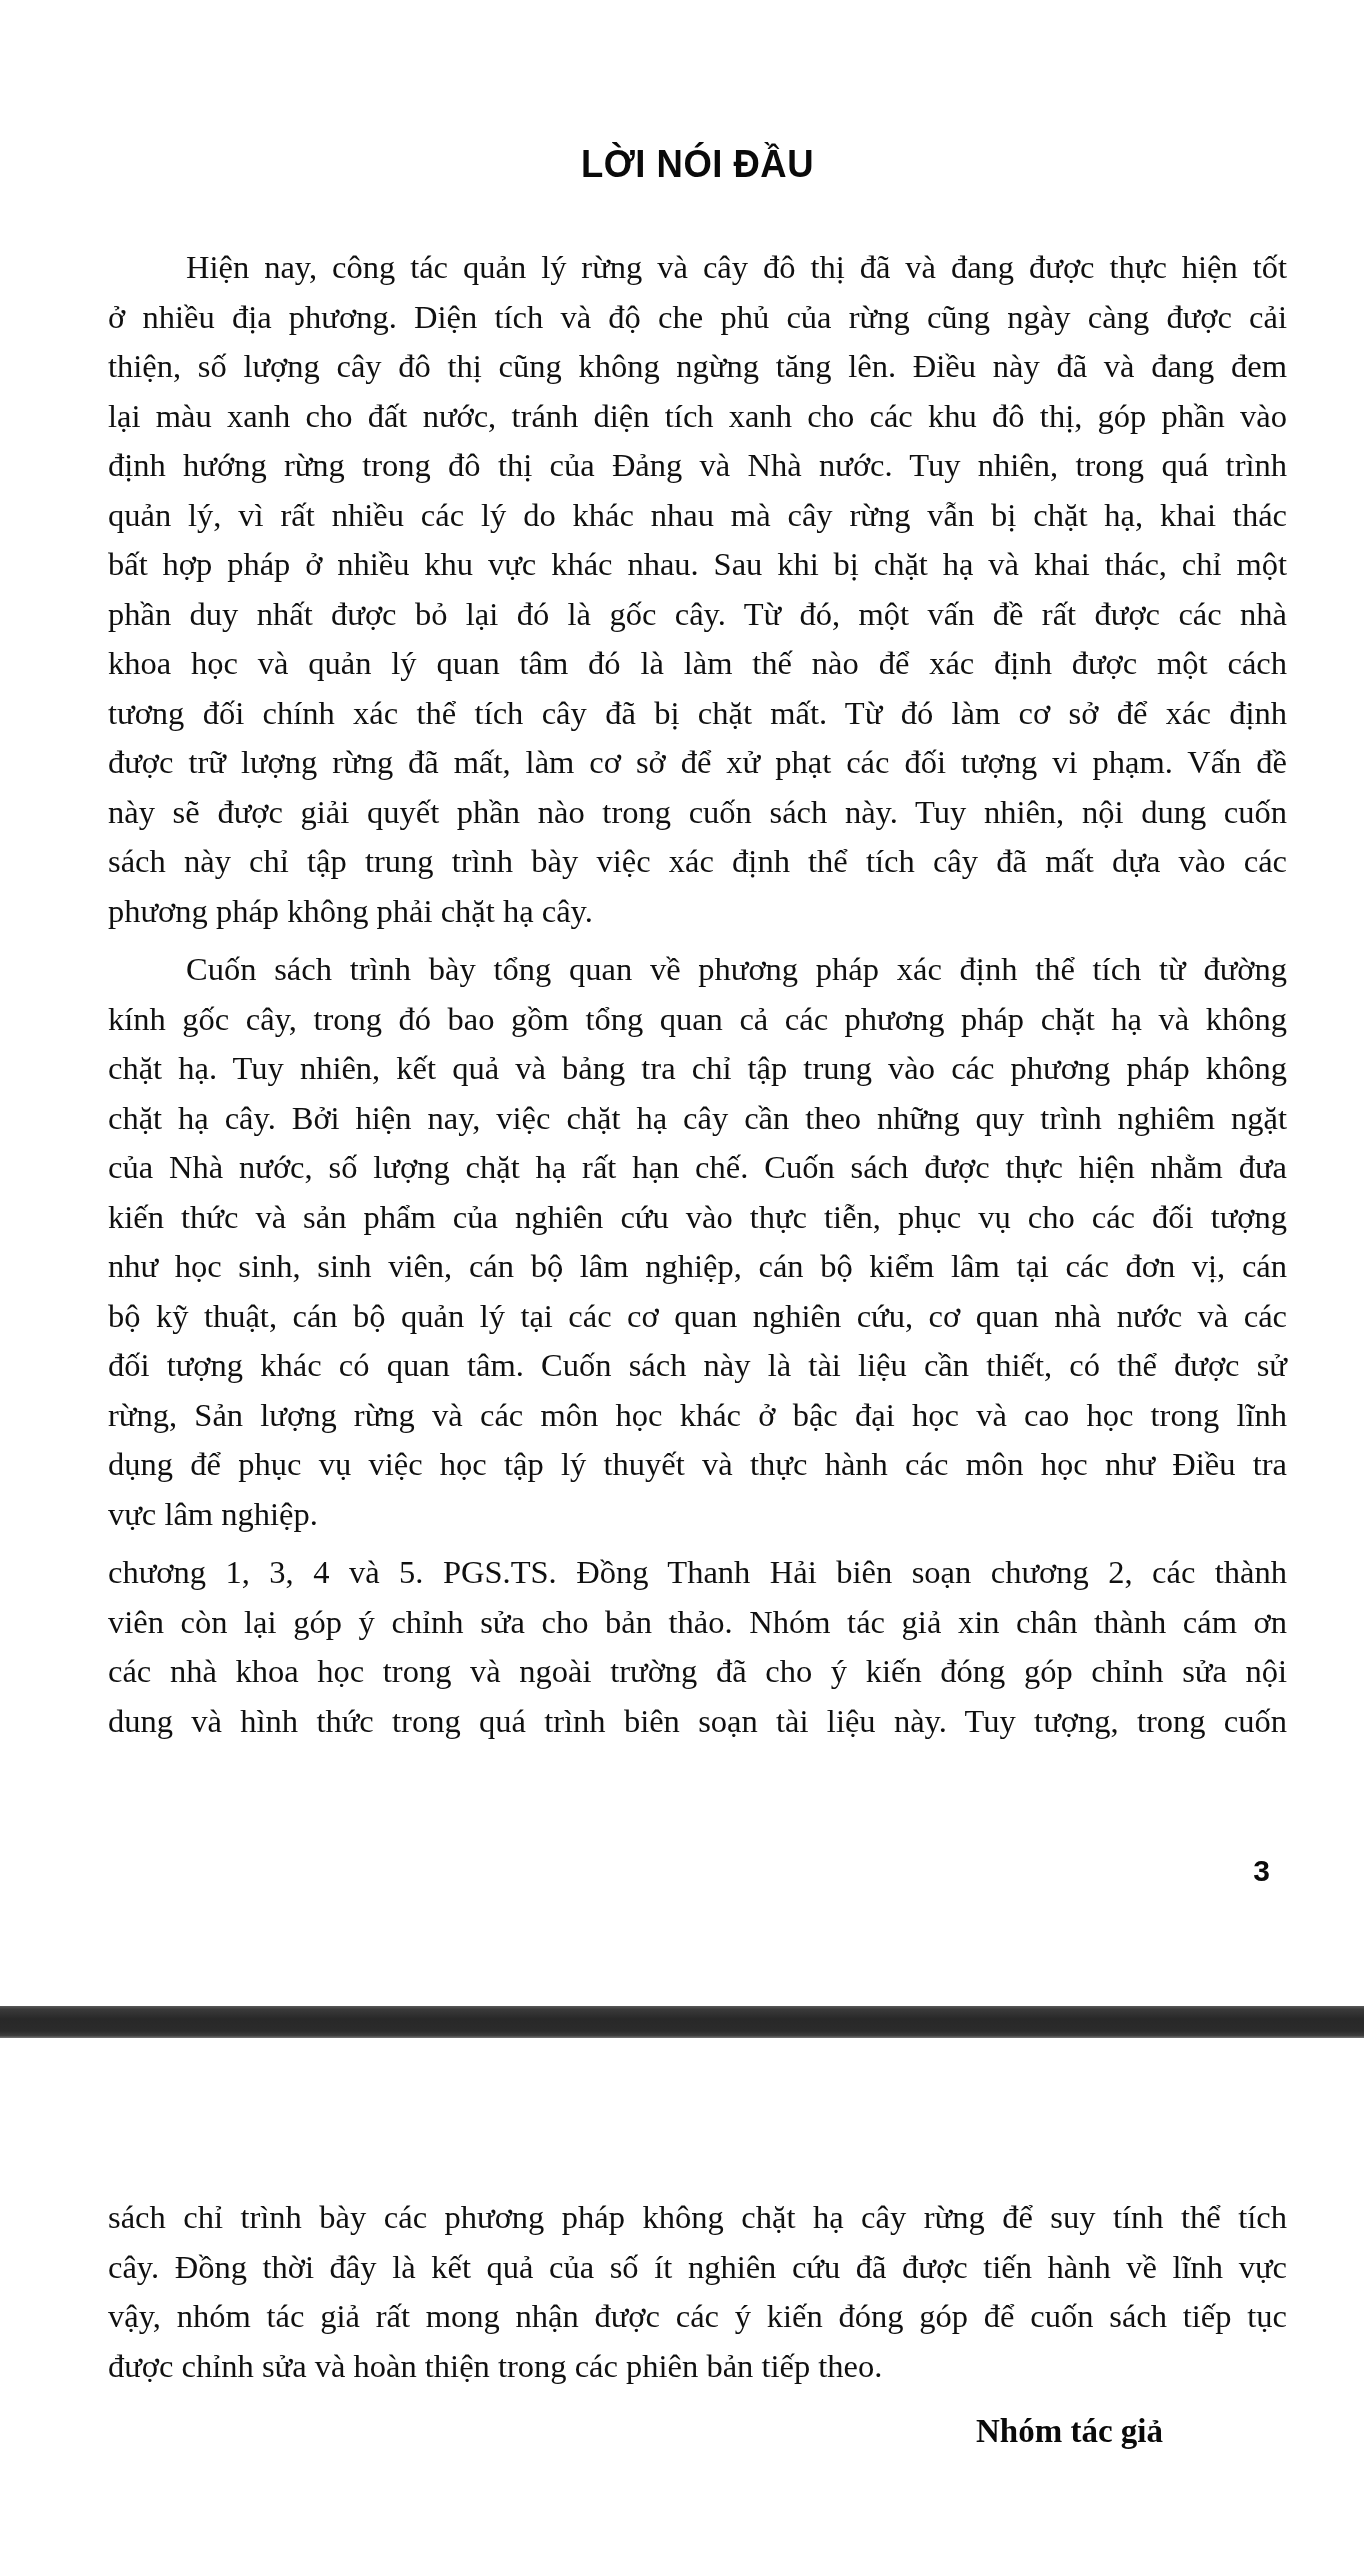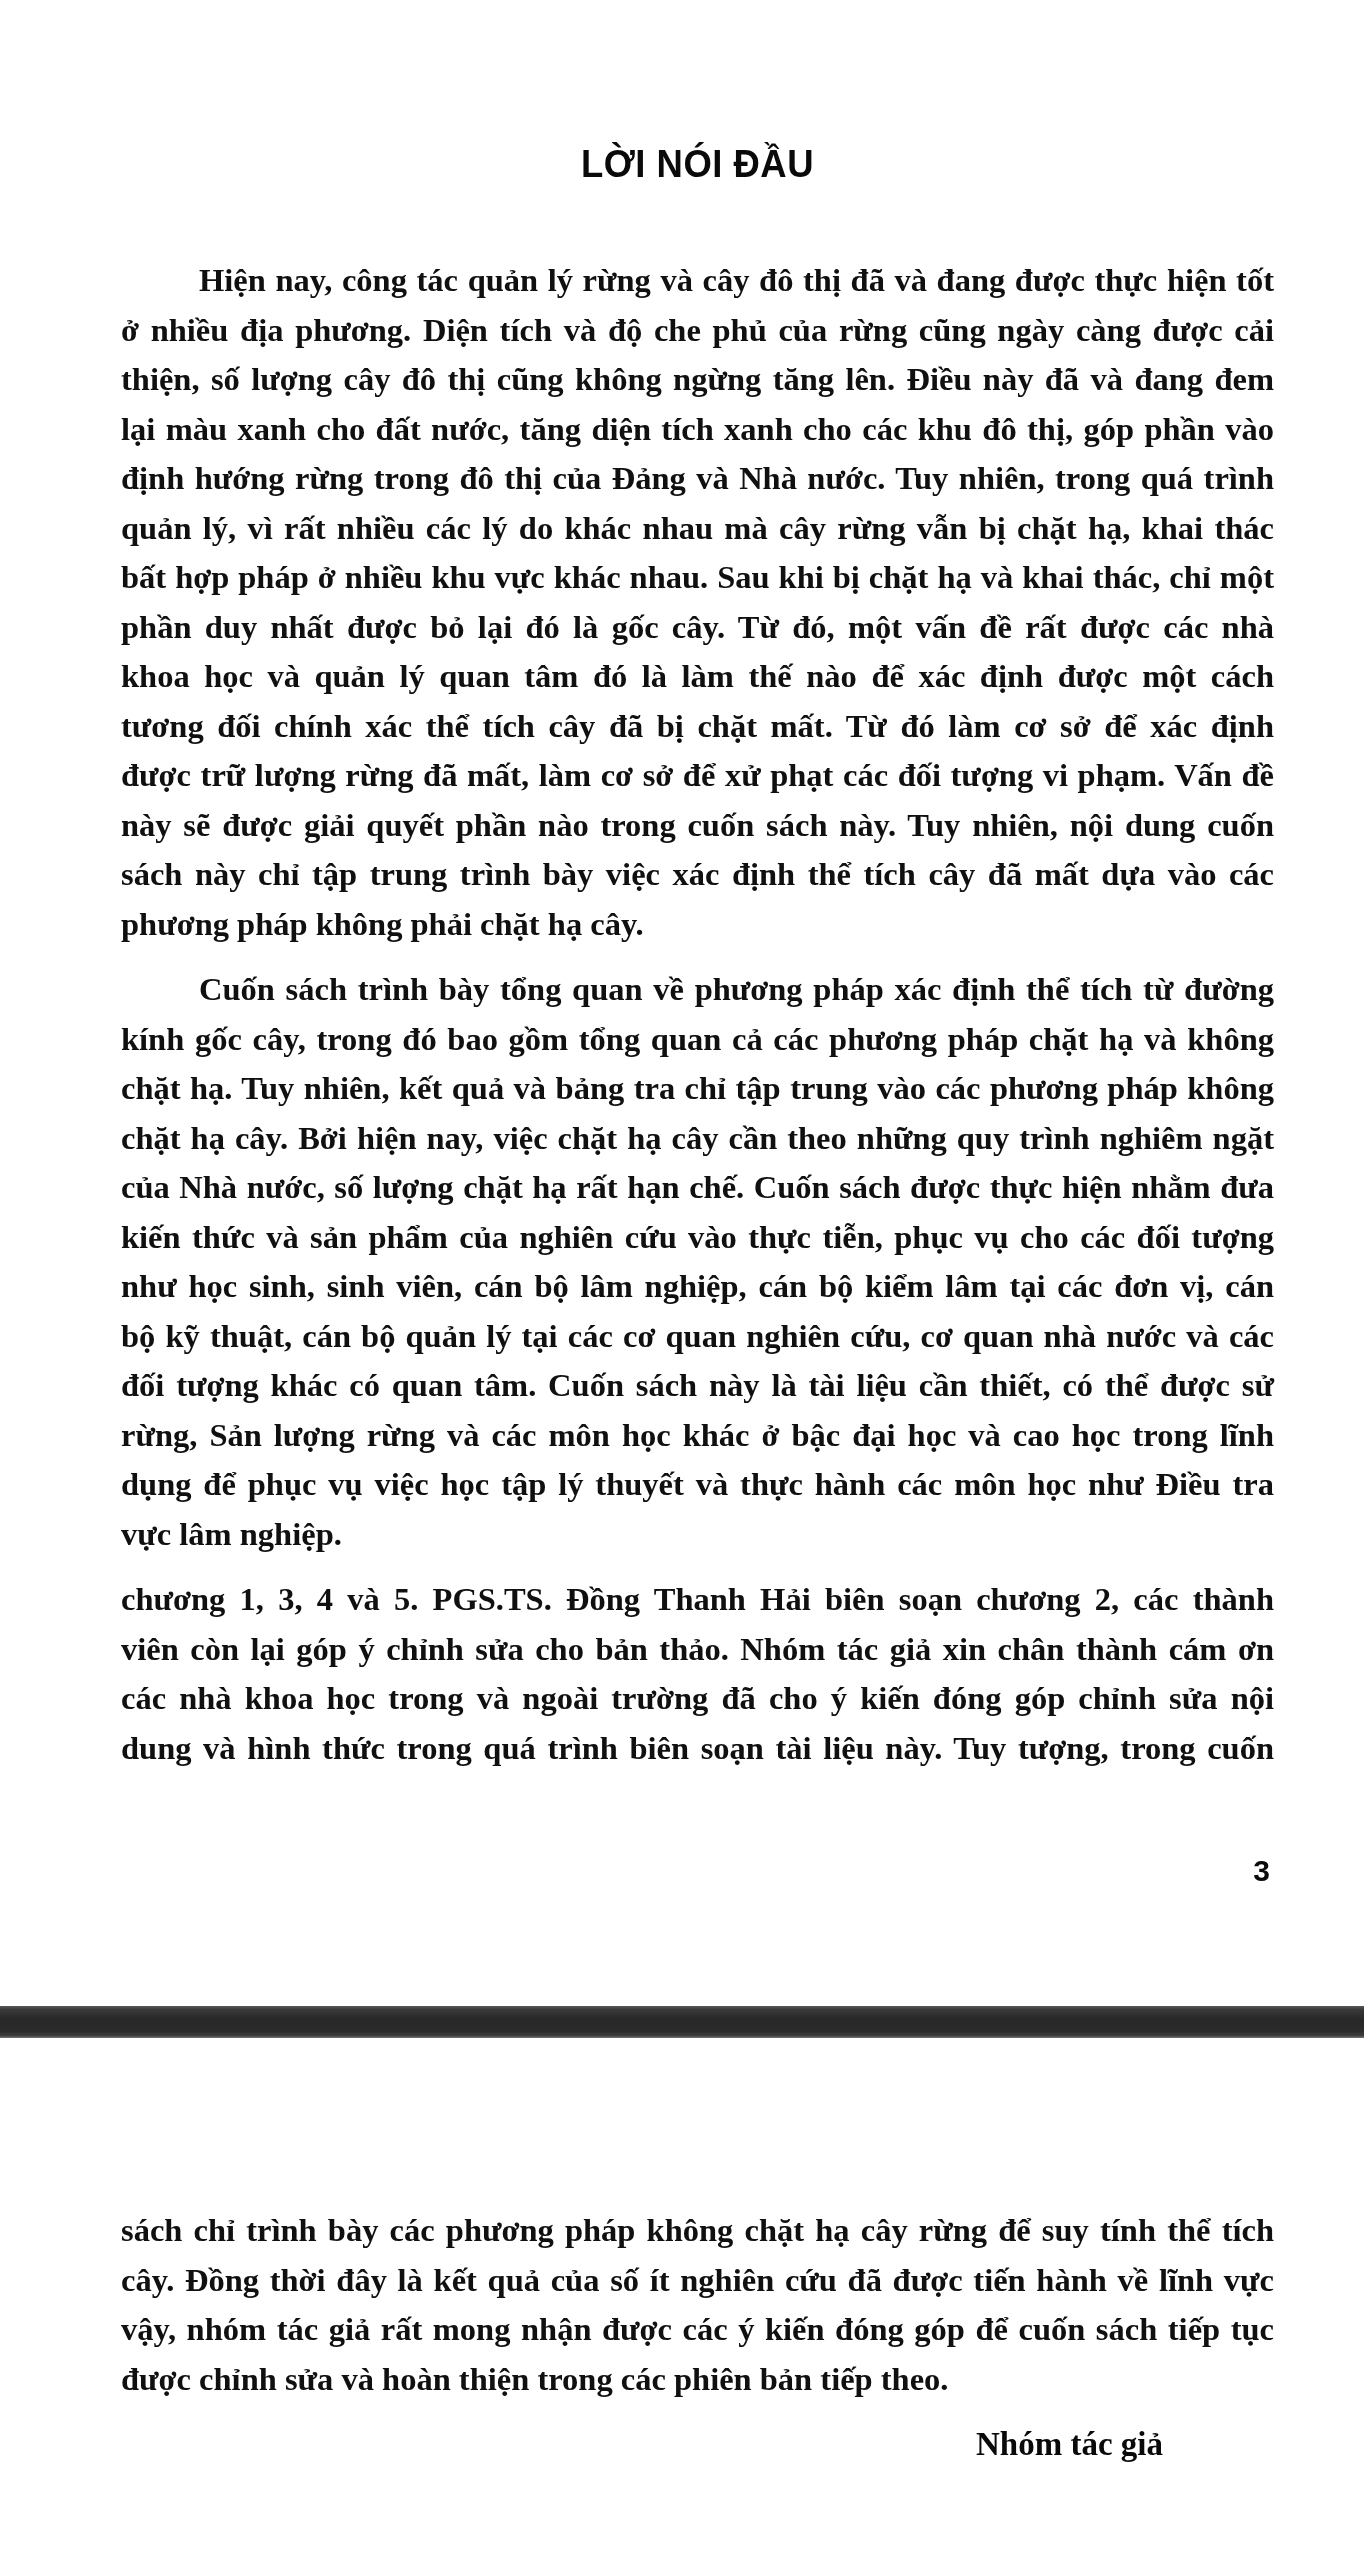--- a/index.html
+++ b/index.html
@@ -33,21 +33,21 @@
   }
   .content {
     position: absolute;
     left: 105px;
     width: 1185px;
     font-size: 32.5px;
     line-height: 49.5px;
   }
   #page1 .content { top: 240px; }
   #page2 .content { top: 152px; }
-  .para { margin: 16px; font-weight: bold; }
+  .para { margin: 3px; }
   .para + .para { margin-top: 9px; }
   .line {
     text-align: justify;
     text-align-last: justify;
     text-justify: inter-word;
     white-space: normal;
   }
   .line.end { text-align-last: left; }
   .line.first { text-indent: 78px; }
   .page-number {
@@ -82,21 +82,21 @@
 <body>
 
 <div id="page1" class="page">
   <div class="page-title">LỜI NÓI ĐẦU</div>
 
   <div class="content">
     <div class="para">
         <div class="line first">Hiện nay, công tác quản lý rừng và cây đô thị đã và đang được thực hiện tốt</div>
         <div class="line">ở nhiều địa phương. Diện tích và độ che phủ của rừng cũng ngày càng được cải</div>
         <div class="line">thiện, số lượng cây đô thị cũng không ngừng tăng lên. Điều này đã và đang đem</div>
-        <div class="line">lại màu xanh cho đất nước, tăng diện tích xanh cho các khu đô thị, góp phần vào</div>
+        <div class="line">lại màu xanh cho đất nước, tránh diện tích xanh cho các khu đô thị, góp phần vào</div>
         <div class="line">định hướng rừng trong đô thị của Đảng và Nhà nước. Tuy nhiên, trong quá trình</div>
         <div class="line">quản lý, vì rất nhiều các lý do khác nhau mà cây rừng vẫn bị chặt hạ, khai thác</div>
         <div class="line">bất hợp pháp ở nhiều khu vực khác nhau. Sau khi bị chặt hạ và khai thác, chỉ một</div>
         <div class="line">phần duy nhất được bỏ lại đó là gốc cây. Từ đó, một vấn đề rất được các nhà</div>
         <div class="line">khoa học và quản lý quan tâm đó là làm thế nào để xác định được một cách</div>
         <div class="line">tương đối chính xác thể tích cây đã bị chặt mất. Từ đó làm cơ sở để xác định</div>
         <div class="line">được trữ lượng rừng đã mất, làm cơ sở để xử phạt các đối tượng vi phạm. Vấn đề</div>
         <div class="line">này sẽ được giải quyết phần nào trong cuốn sách này. Tuy nhiên, nội dung cuốn</div>
         <div class="line">sách này chỉ tập trung trình bày việc xác định thể tích cây đã mất dựa vào các</div>
         <div class="line end">phương pháp không phải chặt hạ cây.</div>

